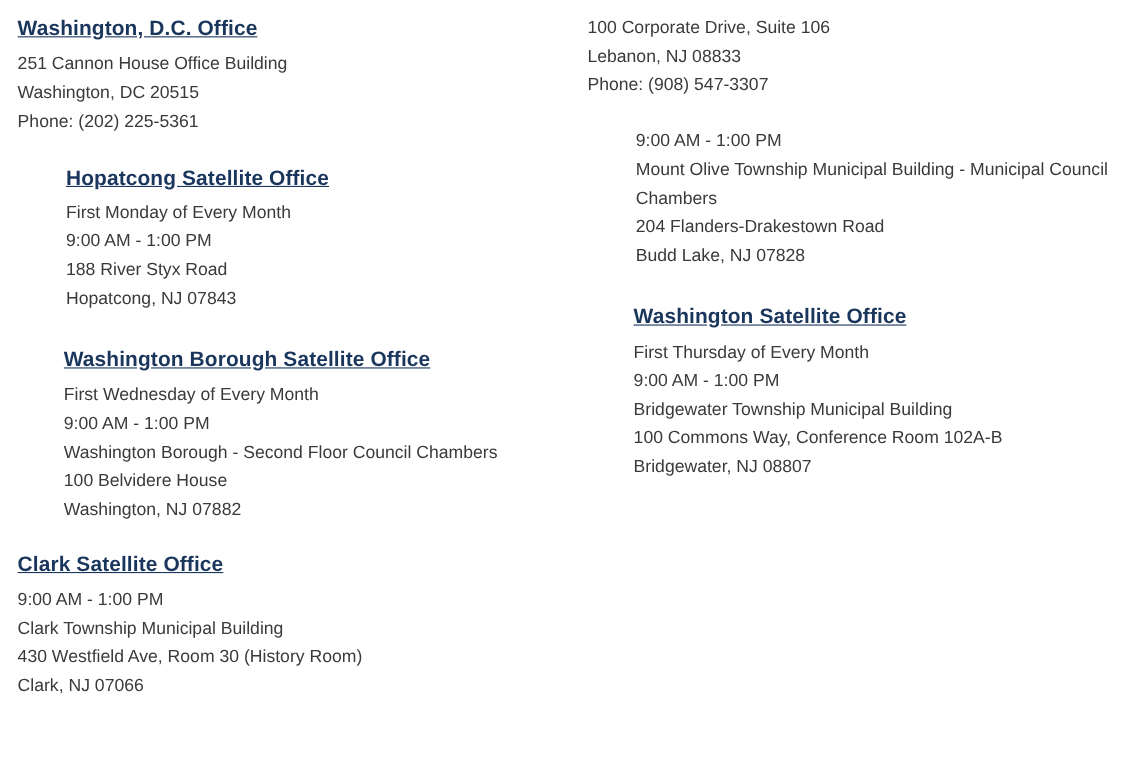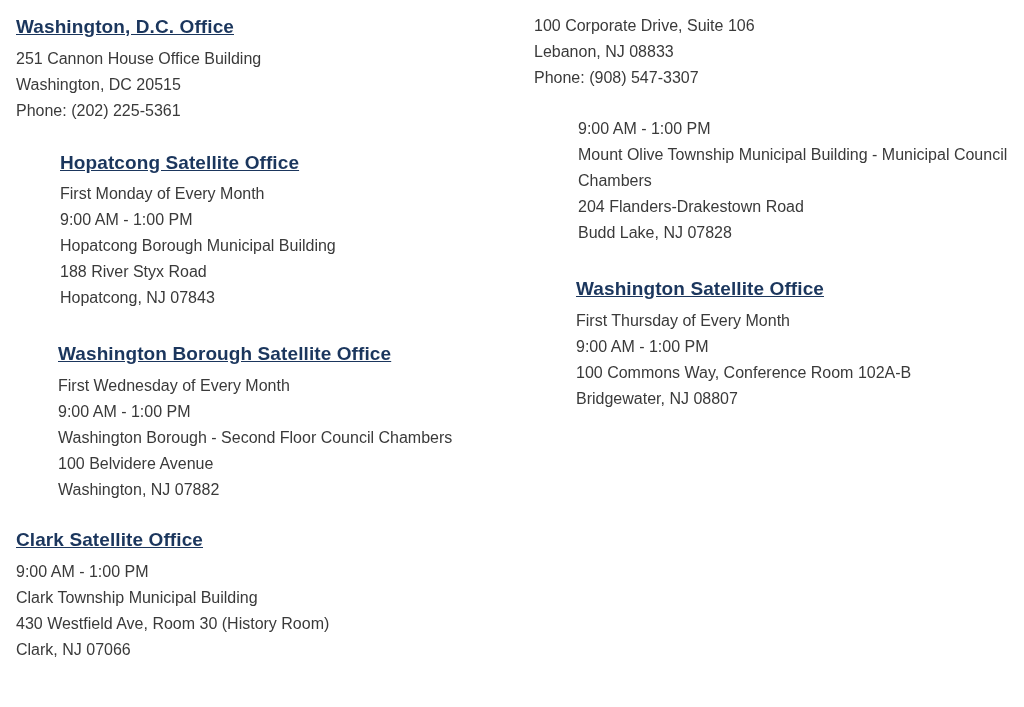--- a/index.html
+++ b/index.html
@@ -75,33 +75,32 @@
           <div class="office-line">Washington, DC  20515</div>
           <div class="office-line">Phone: (202) 225-5361</div>
         </div>
       </div>
 
       <div class="office second">
         <a class="office-title">Hopatcong Satellite Office</a>
         <div class="office-lines">
           <div class="office-line">First Monday of Every Month</div>
           <div class="office-line">9:00 AM - 1:00 PM</div>
-          <div class="office-line">Hopatcong Borough Municipal Building</div>
           <div class="office-line">188 River Styx Road</div>
           <div class="office-line">Hopatcong, NJ  07843</div>
         </div>
       </div>
 
       <div class="office third">
         <a class="office-title">Washington Borough Satellite Office</a>
         <div class="office-lines">
           <div class="office-line">First Wednesday of Every Month</div>
           <div class="office-line">9:00 AM - 1:00 PM</div>
           <div class="office-line">Washington Borough  - Second Floor Council Chambers</div>
-          <div class="office-line">100 Belvidere Avenue</div>
+          <div class="office-line">100 Belvidere House</div>
           <div class="office-line">Washington, NJ  07882</div>
         </div>
       </div>
 
       <div class="office">
         <a class="office-title">Clark Satellite Office</a>
         <div class="office-lines">
           <div class="office-line">9:00 AM - 1:00 PM</div>
           <div class="office-line">Clark Township Municipal Building</div>
           <div class="office-line">430 Westfield Ave, Room 30 (History Room)</div>
@@ -128,20 +127,21 @@
           <div class="office-line">204 Flanders-Drakestown Road</div>
           <div class="office-line">Budd Lake, NJ  07828</div>
         </div>
       </div>
 
       <div class="office third">
         <a class="office-title">Washington Satellite Office</a>
         <div class="office-lines">
           <div class="office-line">First Thursday of Every Month</div>
           <div class="office-line">9:00 AM - 1:00 PM</div>
+          <div class="office-line">Bridgewater Township Municipal Building</div>
           <div class="office-line">100 Commons Way, Conference Room 102A-B</div>
           <div class="office-line">Bridgewater, NJ  08807</div>
         </div>
       </div>
 
     </div>
 
   </div>
 </div>
 

